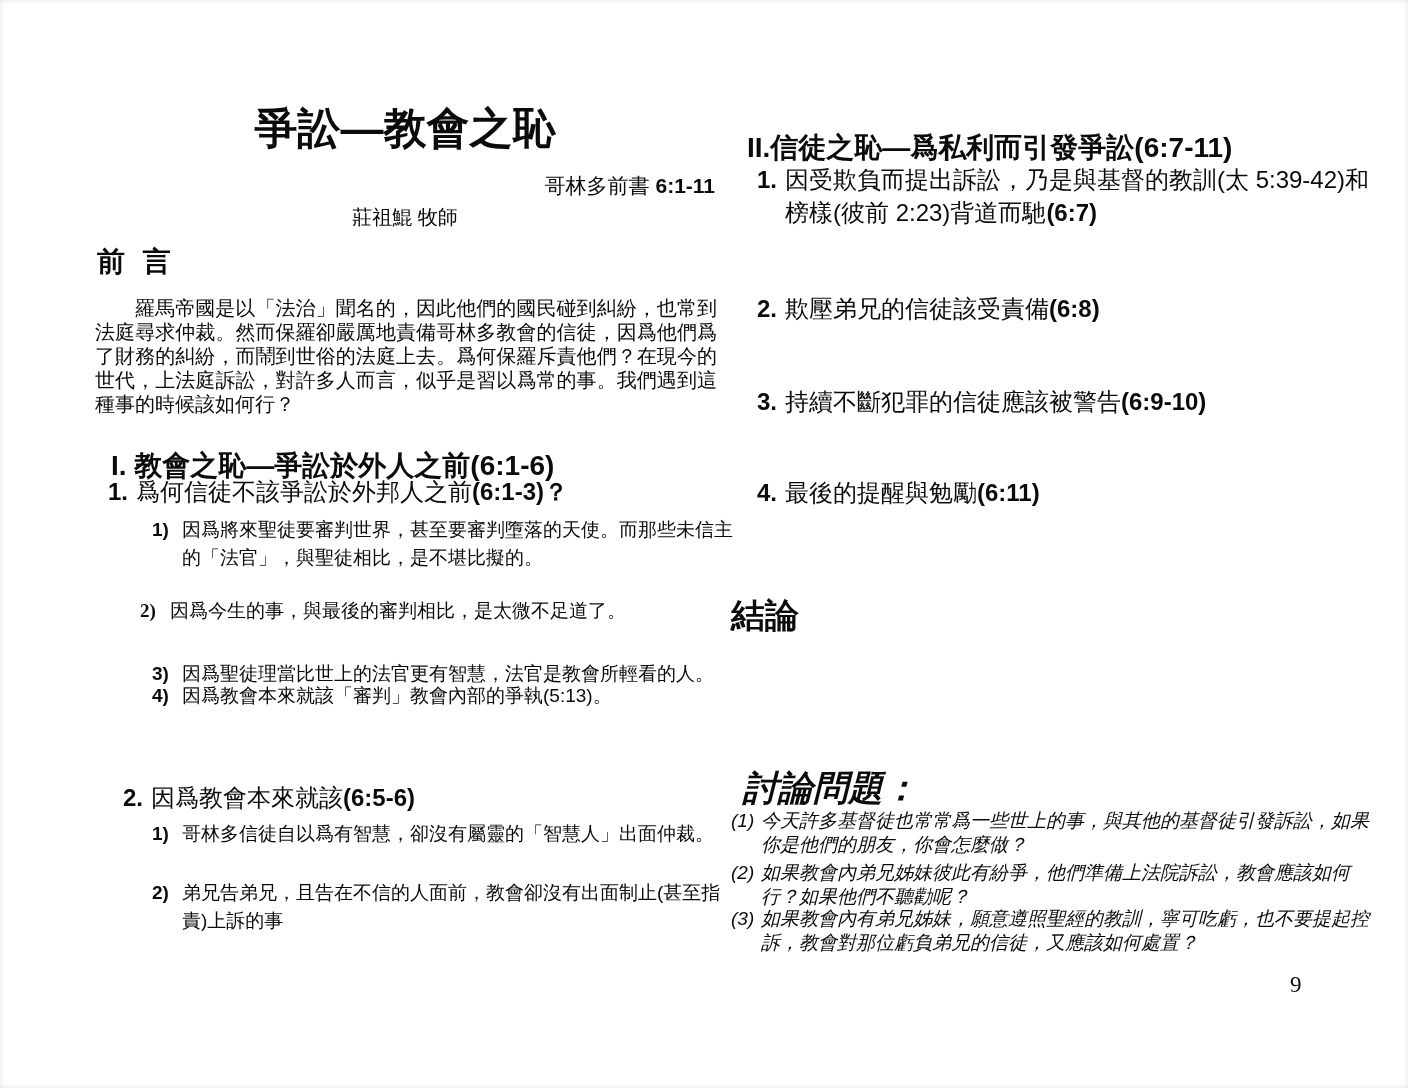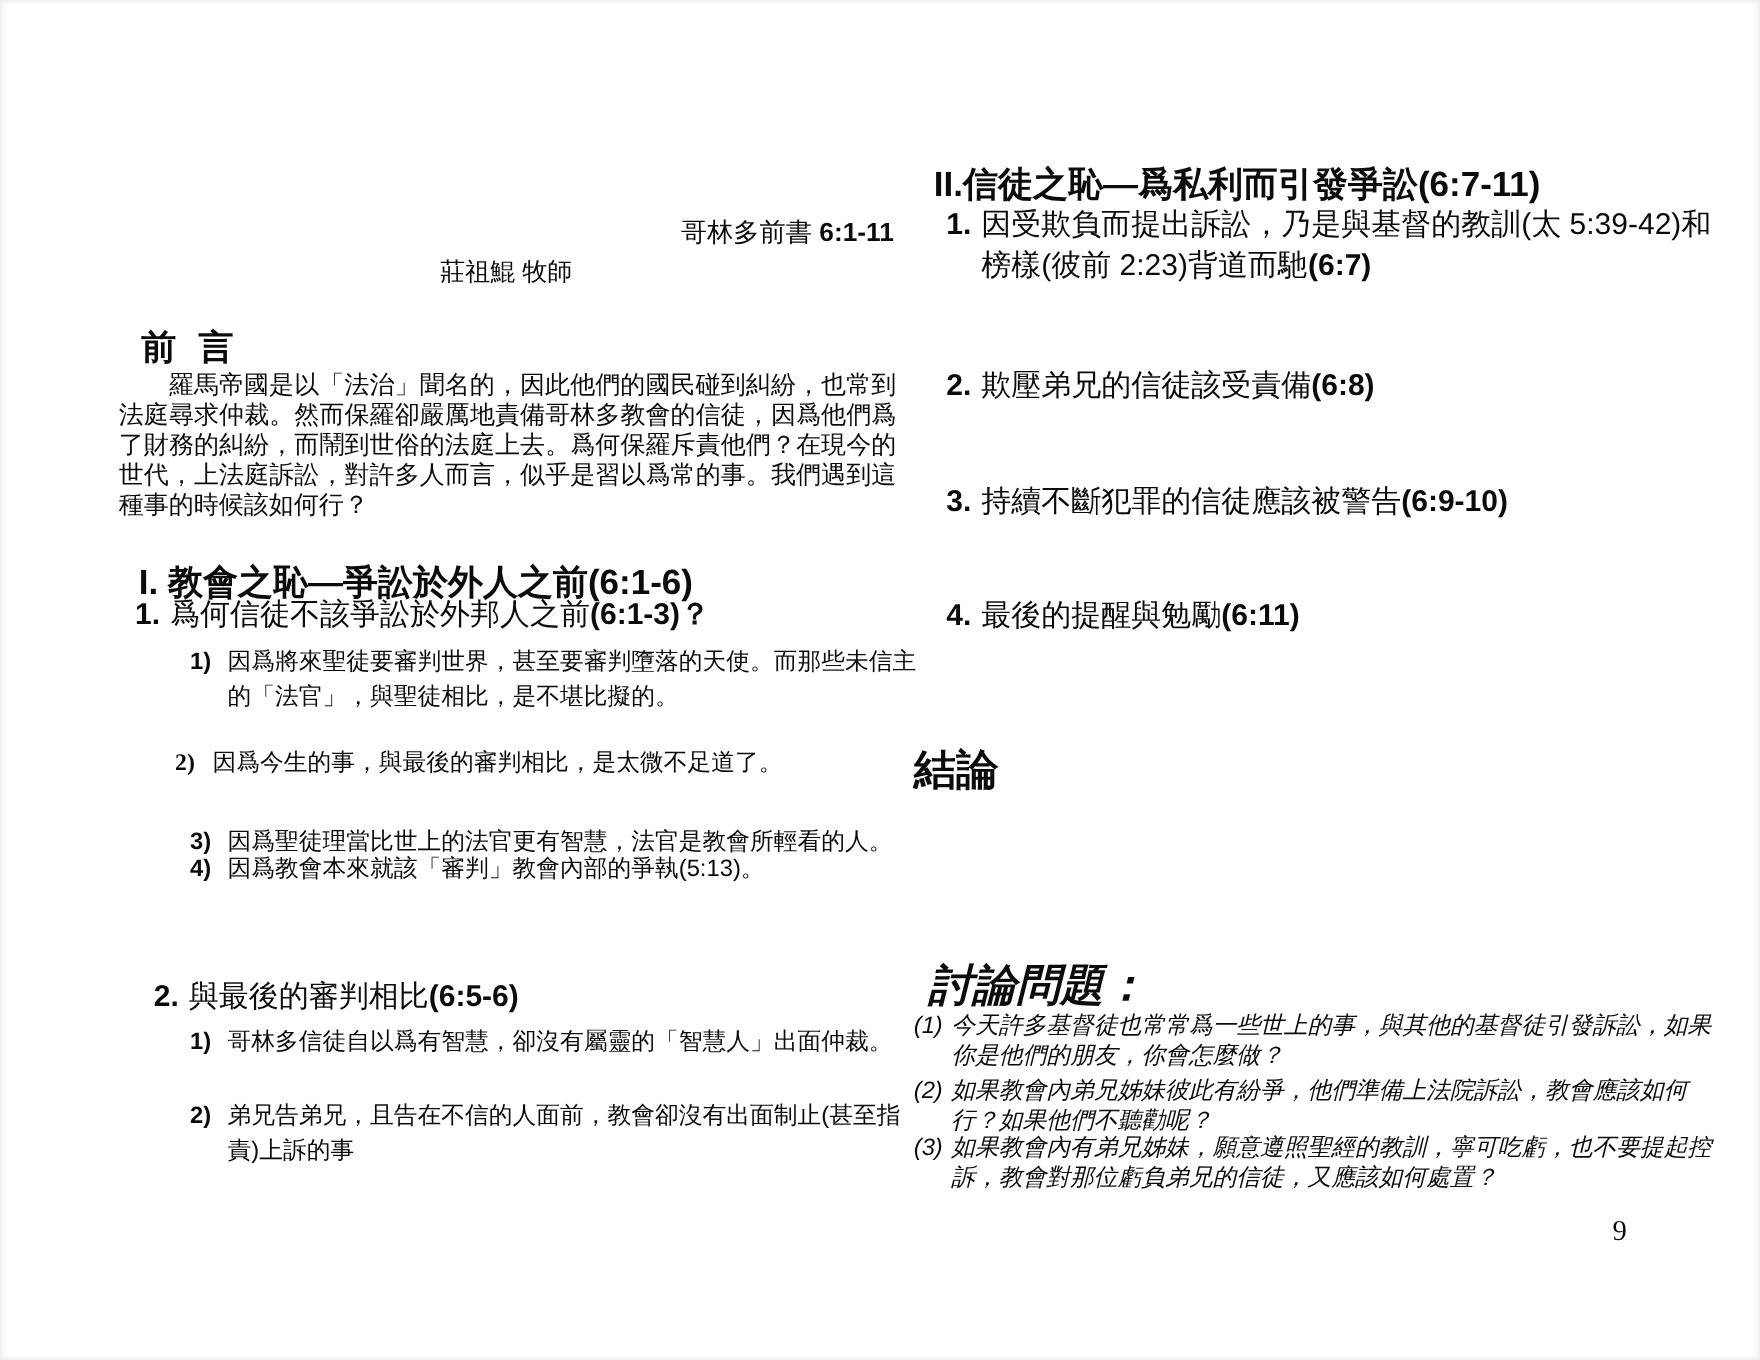--- a/index.html
+++ b/index.html
@@ -14,21 +14,21 @@
   }
   .abs{position:absolute;}
 
   
   .doc-title{left:95px;top:100px;width:620px;text-align:center;
     font-size:43px;font-weight:bold;margin:0;}
   .doc-subtitle{left:95px;top:172px;width:620px;text-align:right;font-size:21px;}
   .doc-subtitle .ref{font-weight:bold;}
   .doc-author{left:95px;top:204px;width:620px;text-align:center;font-size:20px;}
 
-  .h-intro{left:97px;top:243px;font-size:28px;font-weight:bold;margin:16px;word-spacing:10px;}
+  .h-intro{left:97px;top:243px;font-size:28px;font-weight:bold;margin:0;word-spacing:10px;}
   .intro-text{left:95px;top:296px;width:622px;margin:0;
     font-size:20px;line-height:24px;text-align:justify;text-indent:2em;}
 
   .sec-heading{font-size:28px;font-weight:bold;margin:16px;white-space:nowrap;}
   .sec1{left:95px;top:431px;}
   .sec2{left:731px;top:113px;}
 
   
   .item{padding-left:28px;text-indent:-28px;font-size:24px;line-height:26px;}
   .item .lbl{display:inline-block;width:28px;text-indent:0;font-weight:bold;}
@@ -62,20 +62,21 @@
   .q3{left:731px;top:907px;width:622px;}
 
   .page-number{left:1290px;top:972px;font-size:23px;
     font-family:"Liberation Serif",serif;}
 </style>
 </head>
 <body>
 
 <div class="page">
 
+  <h1 class="abs doc-title">爭訟—教會之恥</h1>
 
   <div class="abs doc-subtitle">
     <span>哥林多前書</span>
     <span class="ref">6:1-11</span>
   </div>
 
   <div class="abs doc-author">莊祖鯤 牧師</div>
 
   <h2 class="abs h-intro">前 言</h2>
 
@@ -97,21 +98,21 @@
 
   <div class="abs sub ls3">
     <span class="lbl">3)</span><span>因爲聖徒理當比世上的法官更有智慧，法官是教會所輕看的人。</span>
   </div>
 
   <div class="abs sub ls4">
     <span class="lbl">4)</span><span>因爲教會本來就該「審判」教會內部的爭執(5:13)。</span>
   </div>
 
   <div class="abs item li2">
-    <span class="lbl">2.</span><span>與最後的審判相比</span><span class="ref">(6:5-6)</span>
+    <span class="lbl">2.</span><span>因爲教會本來就該</span><span class="ref">(6:5-6)</span>
   </div>
 
   <div class="abs sub ls5">
     <span class="lbl">1)</span><span>哥林多信徒自以爲有智慧，卻沒有屬靈的「智慧人」出面仲裁。</span>
   </div>
 
   <div class="abs sub ls6">
     <span class="lbl">2)</span><span>弟兄告弟兄，且告在不信的人面前，教會卻沒有出面制止(甚至指責)上訴的事</span>
   </div>
 

